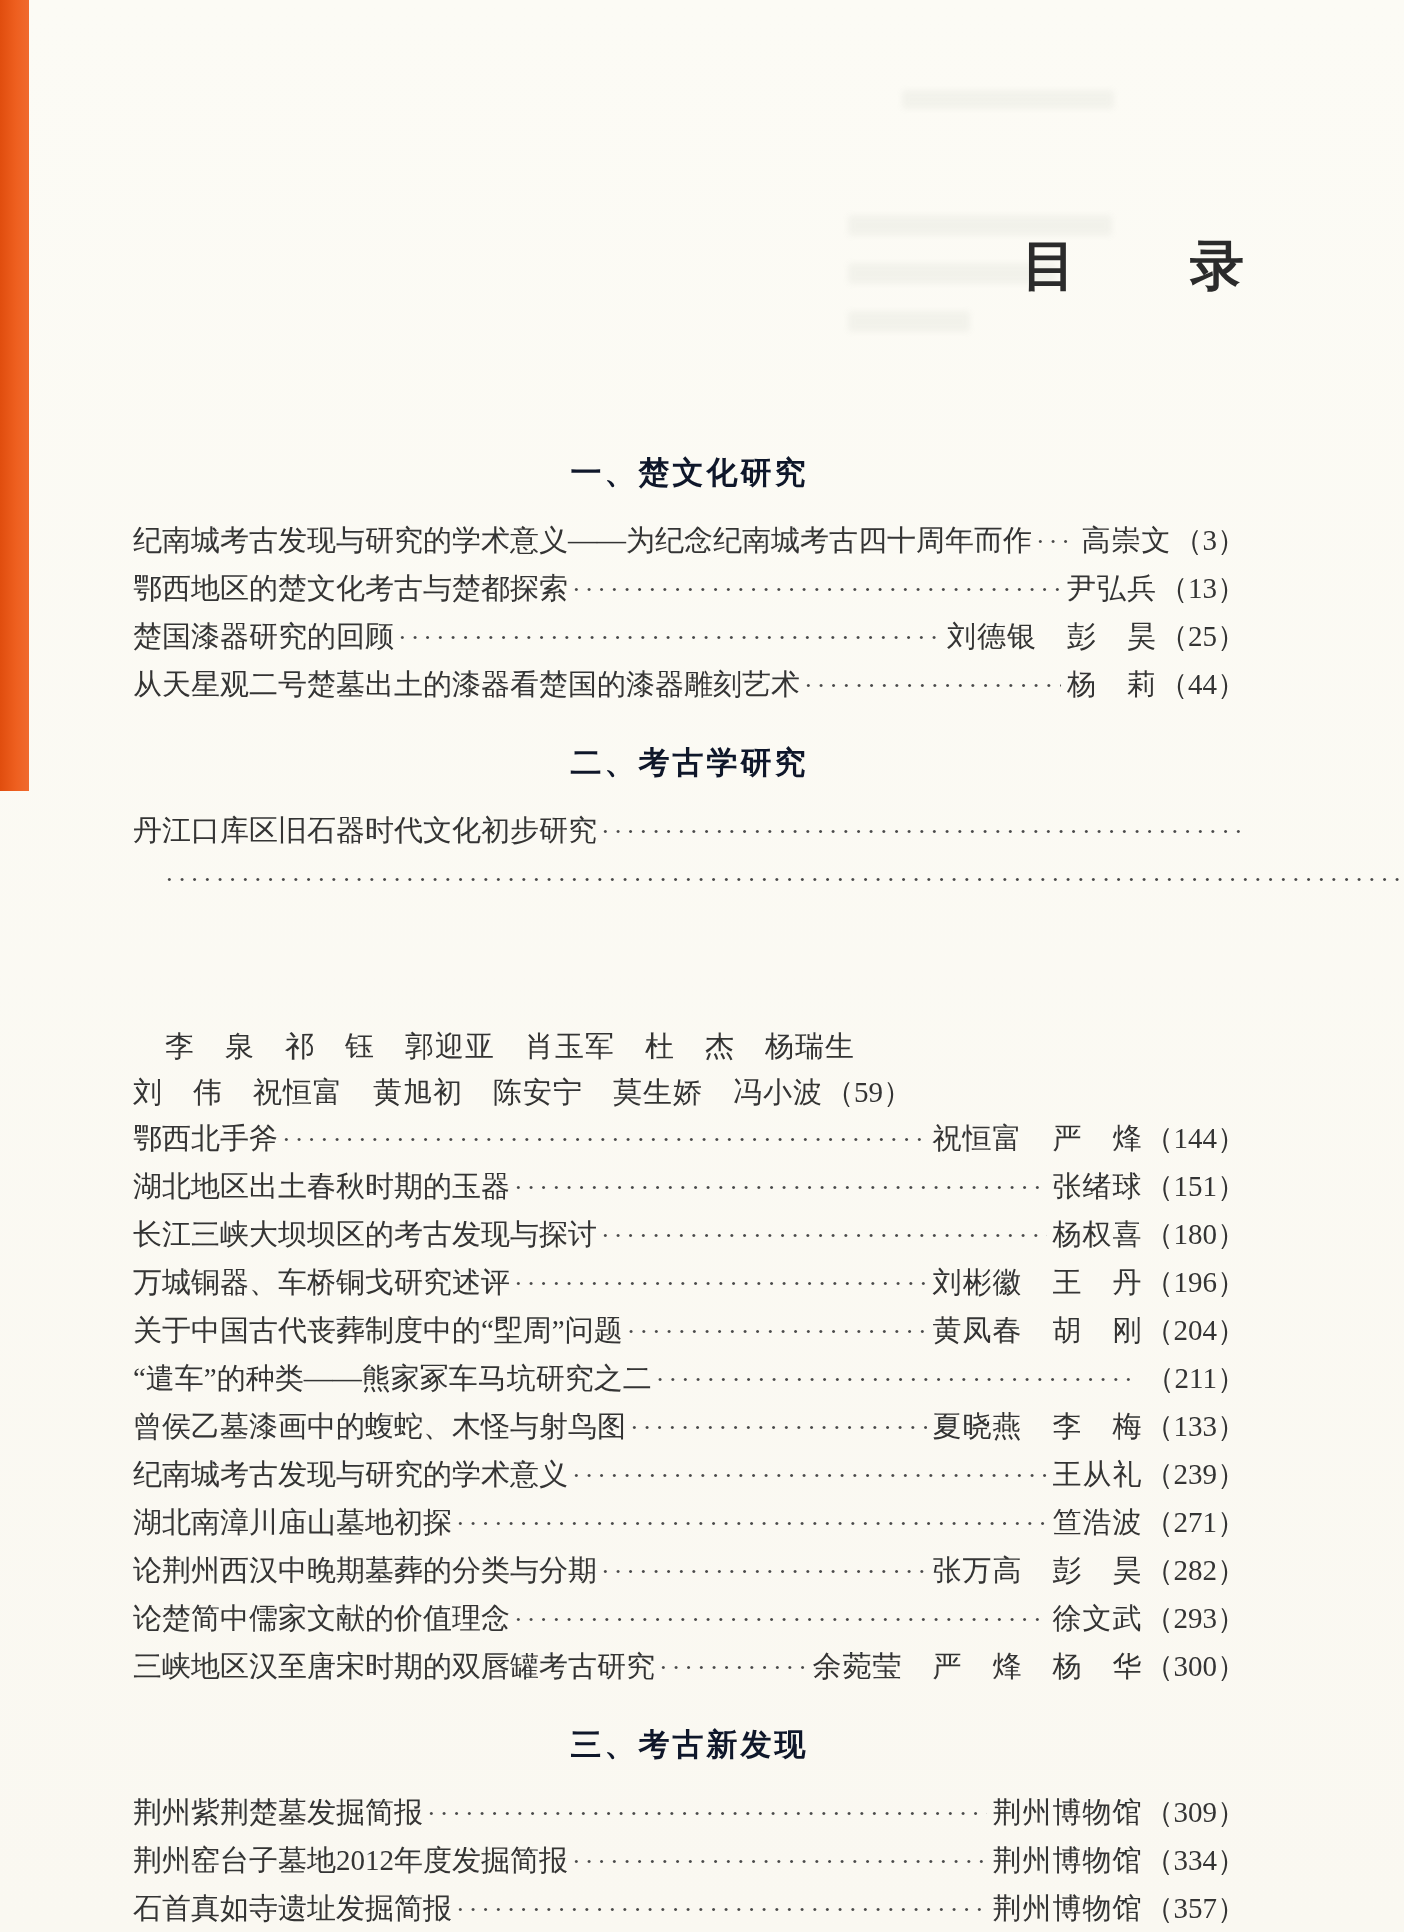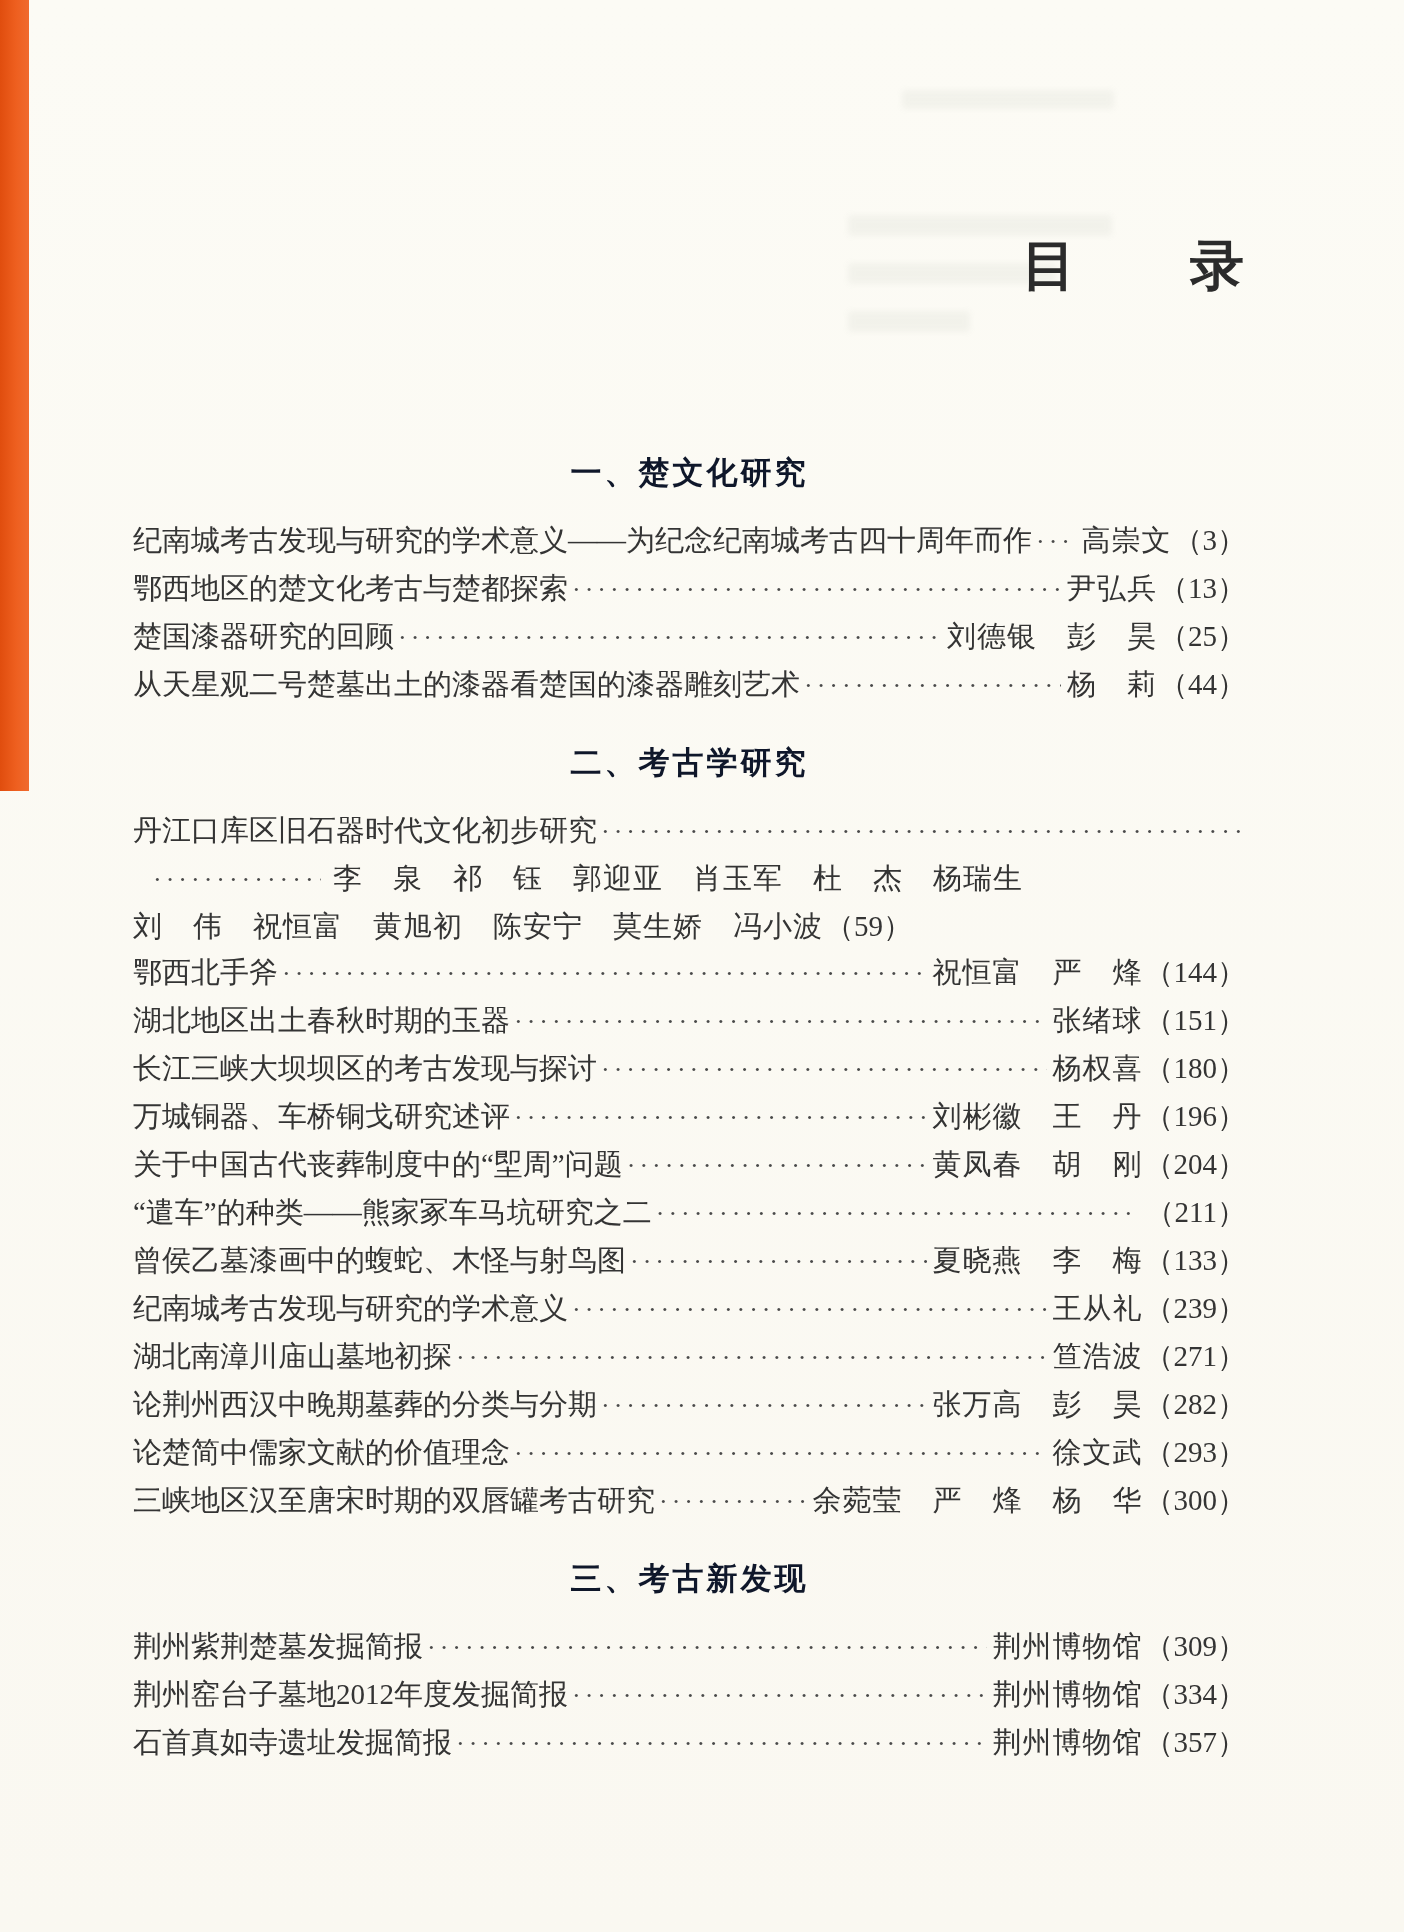--- a/index.html
+++ b/index.html
@@ -97,20 +97,21 @@
     white-space: nowrap;
     letter-spacing: 1px;
   }
   .p {
     white-space: nowrap;
     margin-left: 2px;
     color: #343434;
   }
   .cont-dots {
     padding-left: 20px;
+    flex-direction: column;
   }
   .cont-dots .a { margin-left: 12px; }
   .cont-right {
     justify-content: flex-start;
   }
 </style>
 </head>
 <body>
 
 <div class="spine-strip"></div>

